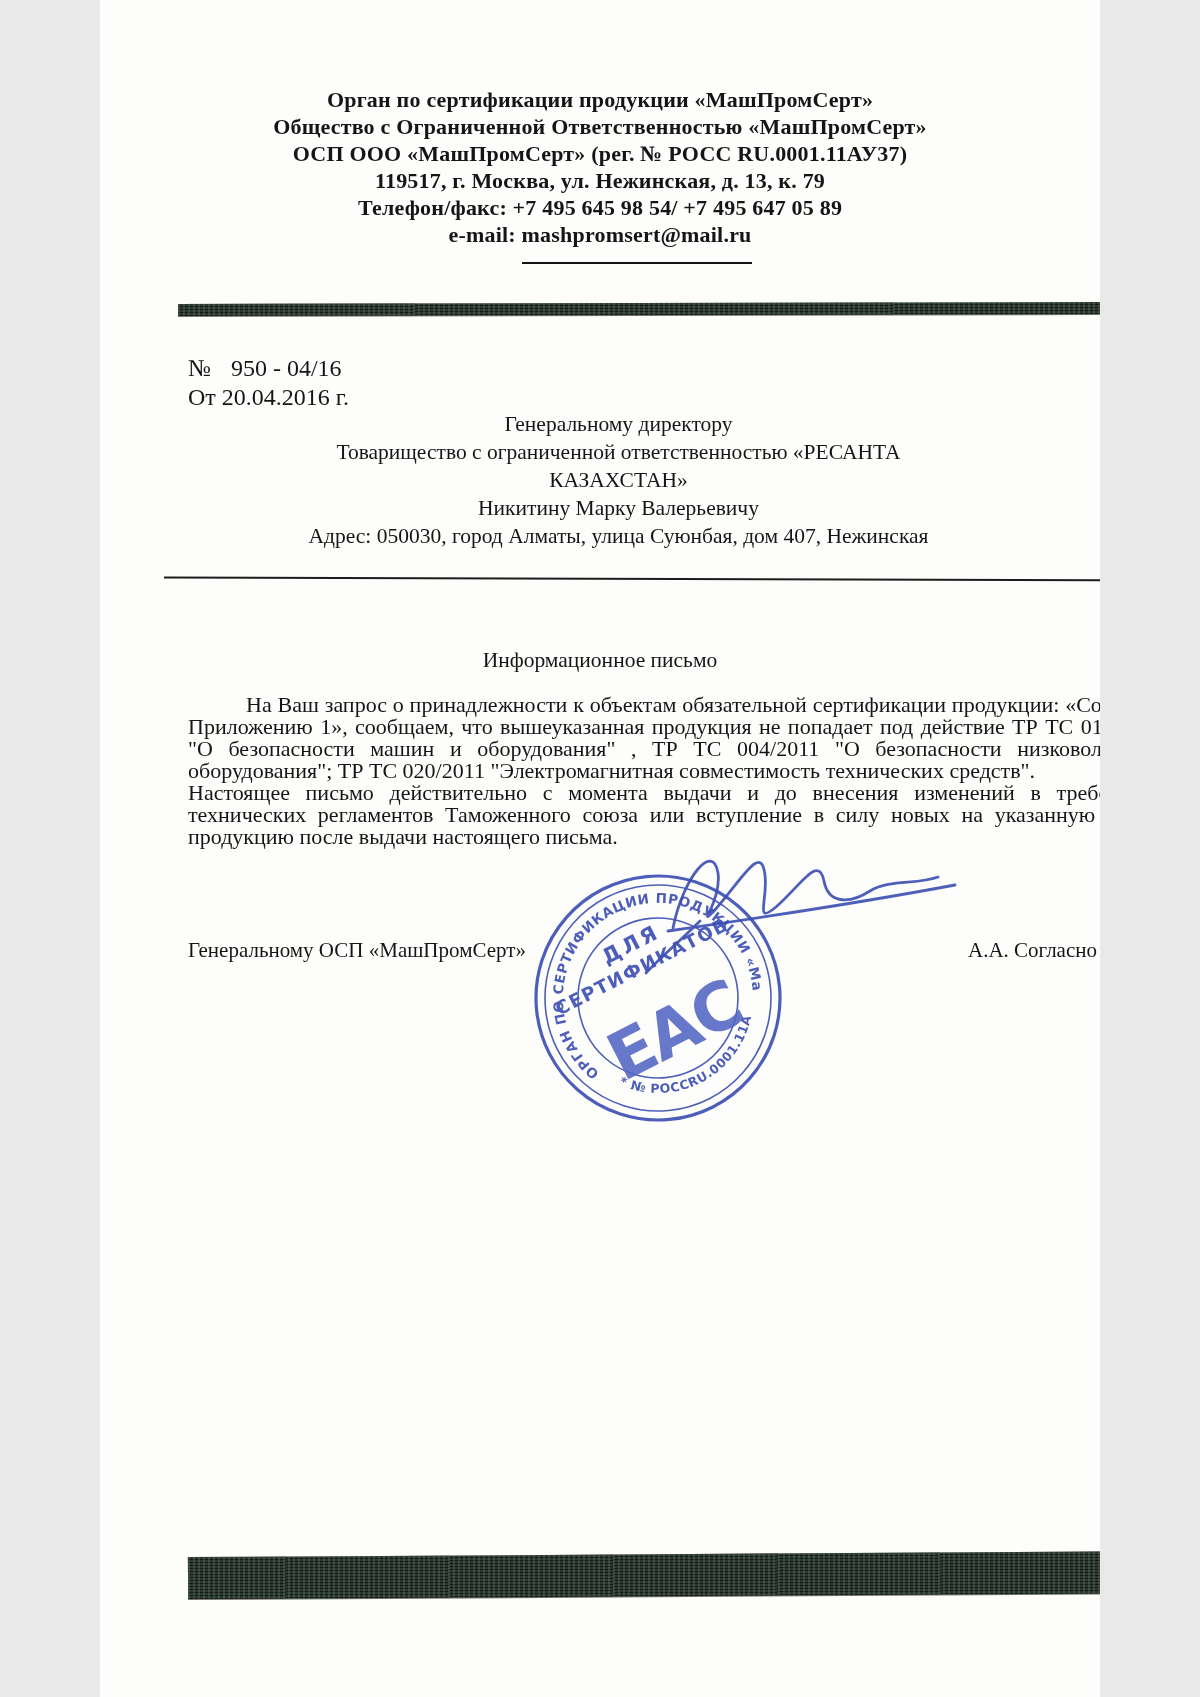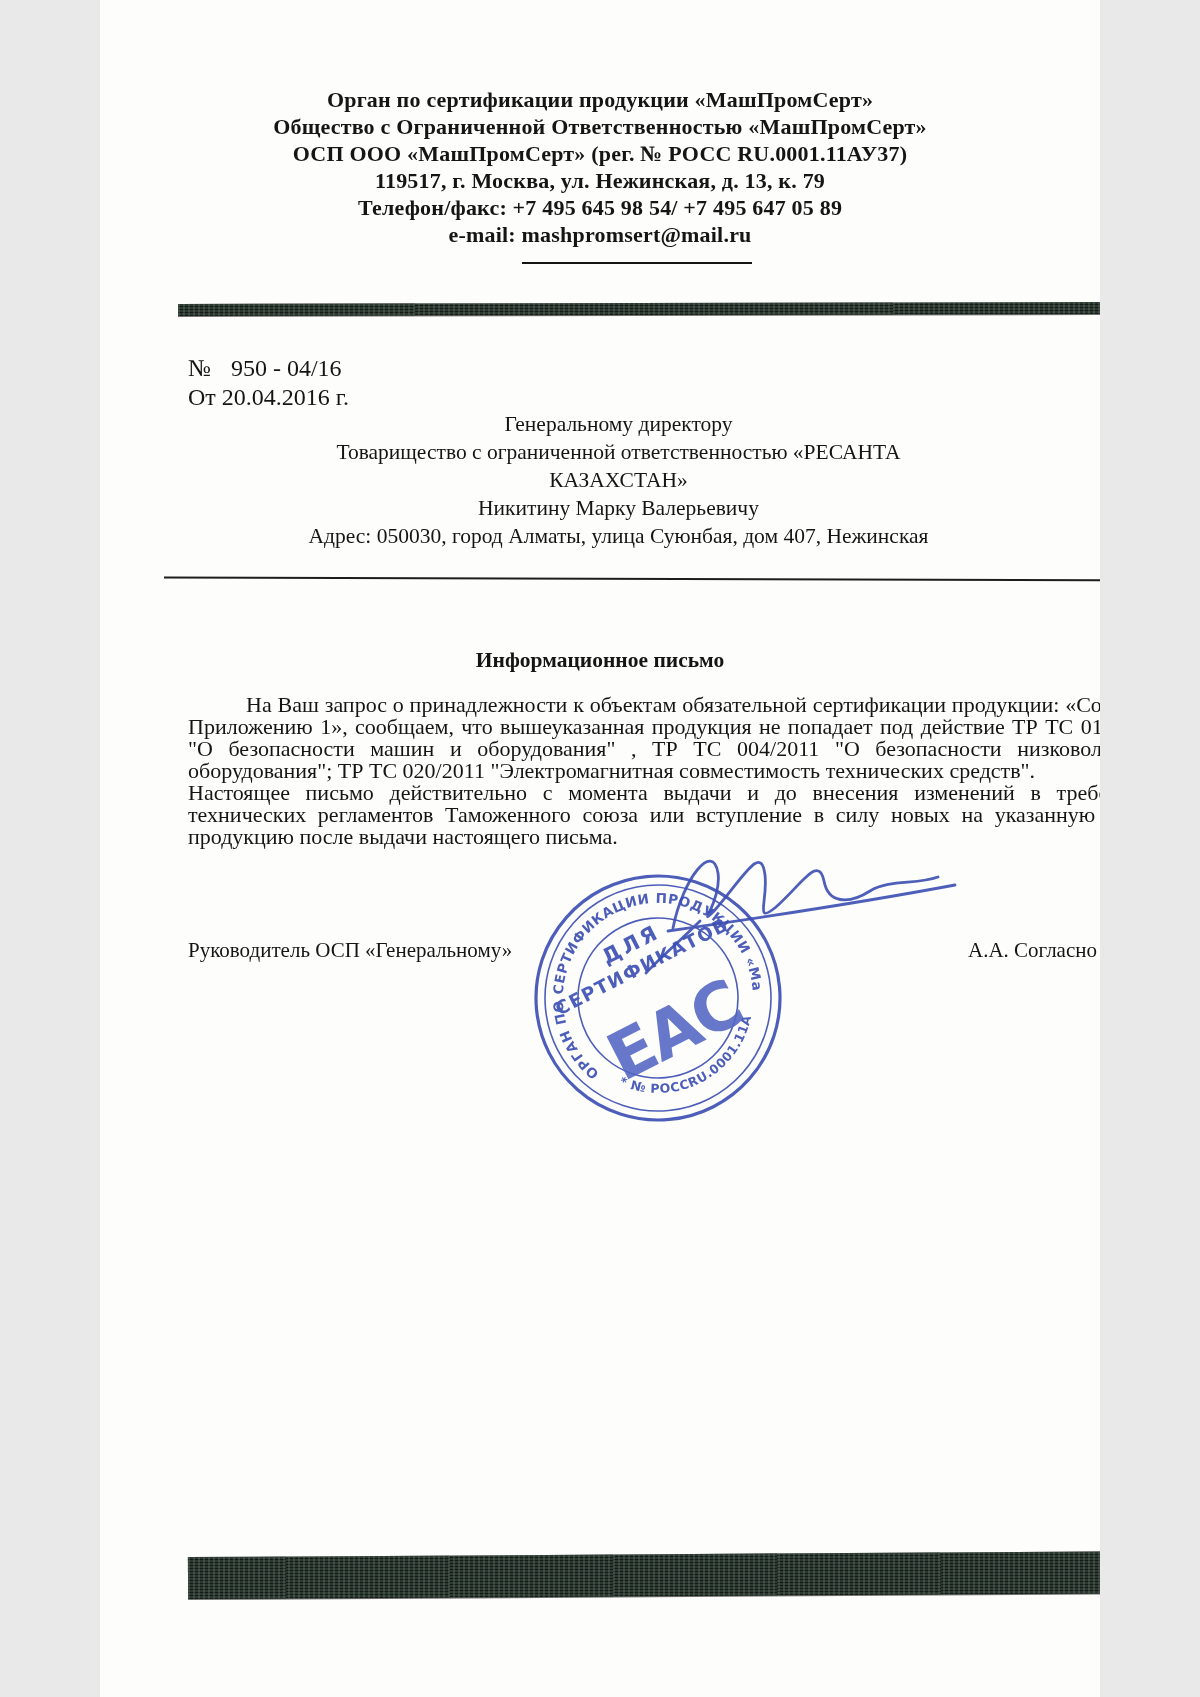--- a/index.html
+++ b/index.html
@@ -41,21 +41,21 @@
   .recipient{
     position:absolute;top:410px;left:200px;right:163px;
     text-align:center;font-size:21.5px;line-height:28px;
   }
   .divider{
     position:absolute;top:578px;left:64px;width:1032px;height:2px;
     background:#1d1d1d;transform:rotate(0.18deg);
   }
   .title{
     position:absolute;top:648px;left:0;width:100%;margin:0;
-    text-align:center;font-weight:bold;font-size:21.5px;
+    text-align:center;font-weight:normal;font-size:21.5px;
   }
   .body-text{
     position:absolute;top:694px;left:88px;width:975px;
     font-size:22px;line-height:22px;text-align:justify;
   }
   .body-text p{margin:0;}
   .body-text .p1{text-indent:58px;}
   .sig-position{position:absolute;top:938px;left:88px;font-size:21px;}
   .sig-name{position:absolute;top:938px;left:868px;font-size:21px;}
   .stamp-svg{position:absolute;left:418px;top:833px;width:452px;height:312px;}
@@ -97,21 +97,21 @@
 
   <div class="divider"></div>
 
   <h1 class="title">Информационное письмо</h1>
 
   <div class="body-text">
     <p class="p1">На Ваш запрос о принадлежности к объектам обязательной сертификации продукции: «Согласно Приложению 1», сообщаем, что вышеуказанная продукция не попадает под действие ТР ТС 010/2011 "О безопасности машин и оборудования" , ТР ТС 004/2011 "О безопасности низковольтного оборудования"; ТР ТС 020/2011 "Электромагнитная совместимость технических средств".</p>
     <p class="p2">Настоящее письмо действительно с момента выдачи и до внесения изменений в требования технических регламентов Таможенного союза или вступление в силу новых на указанную Выше продукцию после выдачи настоящего письма.</p>
   </div>
 
-  <span class="sig-position">Руководитель ОСП «Генеральному»</span>
+  <span class="sig-position">Генеральному ОСП «МашПромСерт»</span>
   <span class="sig-name">А.А. Согласно</span>
 
   <svg class="stamp-svg" viewBox="0 0 452 312">
     <defs>
       <path id="arcTop" d="M 53.9 205.1 A 95 95 0 1 1 226.1 205.1" fill="none"></path>
       <path id="arcBottom" d="M 62.2 219.5 A 95 95 0 0 0 217.8 219.5" fill="none"></path>
     </defs>
     <g transform="rotate(-27 140 165)" opacity="0.92">
       <circle cx="140" cy="165" r="122" fill="none" stroke="#3f51b5" stroke-width="3.2"></circle>
       <circle cx="140" cy="165" r="113" fill="none" stroke="#3f51b5" stroke-width="1.6"></circle>

